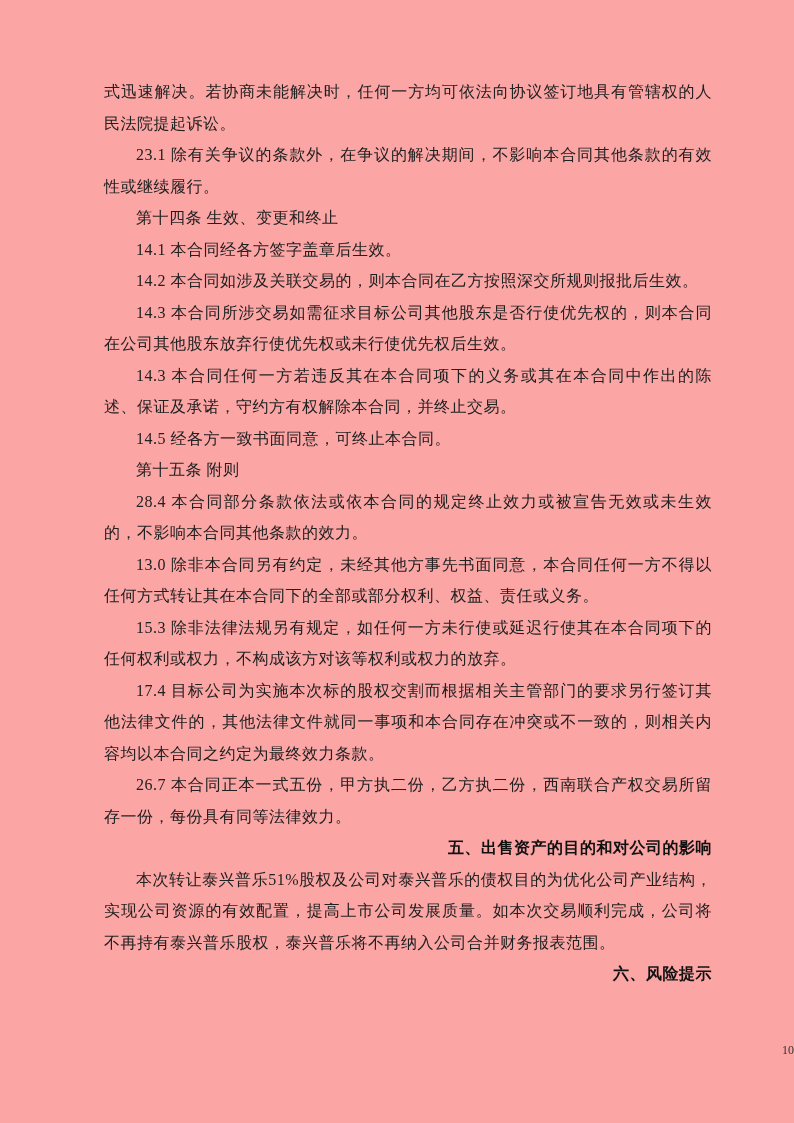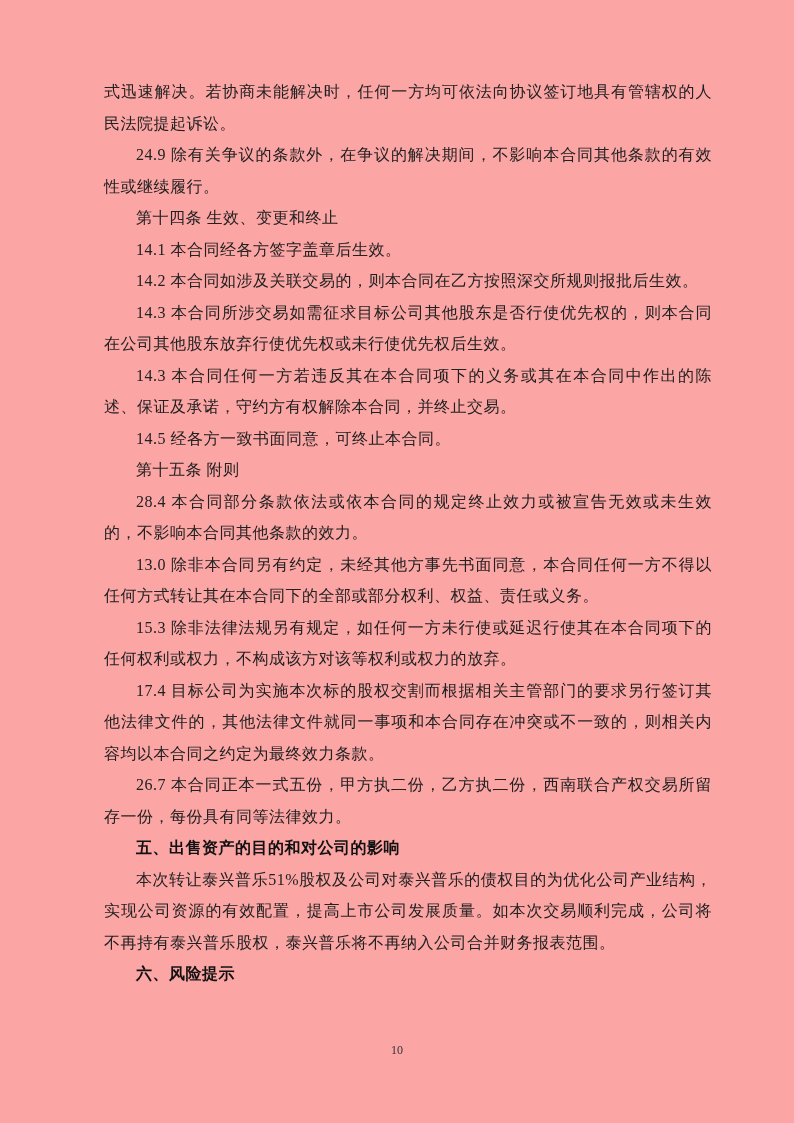--- a/index.html
+++ b/index.html
@@ -31,44 +31,44 @@
     text-indent: 2em;
     letter-spacing: 0.5px;
     color: #212121;
     word-break: break-all;
   }
   .para.no-indent {
     text-indent: 0;
   }
   .para.heading {
     font-weight: bold;
-    text-align: left;
+    text-align: right;
     color: #111111;
   }
   .footer {
     position: absolute;
     left: 0;
     top: 1040px;
     width: 100%;
-    text-align: center;
+    text-align: right;
   }
   .page-number {
     font-size: 12px;
     line-height: 16px;
     color: #333333;
     font-family: "Liberation Serif", "DejaVu Serif", serif;
   }
 </style>
 </head>
 <body>
 
 <div class="page">
   <div class="content">
       <p class="para no-indent">式迅速解决。若协商未能解决时，任何一方均可依法向协议签订地具有管辖权的人民法院提起诉讼。</p>
-      <p class="para">24.9 除有关争议的条款外，在争议的解决期间，不影响本合同其他条款的有效性或继续履行。</p>
+      <p class="para">23.1 除有关争议的条款外，在争议的解决期间，不影响本合同其他条款的有效性或继续履行。</p>
       <p class="para">第十四条 生效、变更和终止</p>
       <p class="para">14.1 本合同经各方签字盖章后生效。</p>
       <p class="para">14.2 本合同如涉及关联交易的，则本合同在乙方按照深交所规则报批后生效。</p>
       <p class="para">14.3 本合同所涉交易如需征求目标公司其他股东是否行使优先权的，则本合同在公司其他股东放弃行使优先权或未行使优先权后生效。</p>
       <p class="para">14.3 本合同任何一方若违反其在本合同项下的义务或其在本合同中作出的陈述、保证及承诺，守约方有权解除本合同，并终止交易。</p>
       <p class="para">14.5 经各方一致书面同意，可终止本合同。</p>
       <p class="para">第十五条 附则</p>
       <p class="para">28.4 本合同部分条款依法或依本合同的规定终止效力或被宣告无效或未生效的，不影响本合同其他条款的效力。</p>
       <p class="para">13.0 除非本合同另有约定，未经其他方事先书面同意，本合同任何一方不得以任何方式转让其在本合同下的全部或部分权利、权益、责任或义务。</p>
       <p class="para">15.3 除非法律法规另有规定，如任何一方未行使或延迟行使其在本合同项下的任何权利或权力，不构成该方对该等权利或权力的放弃。</p>

